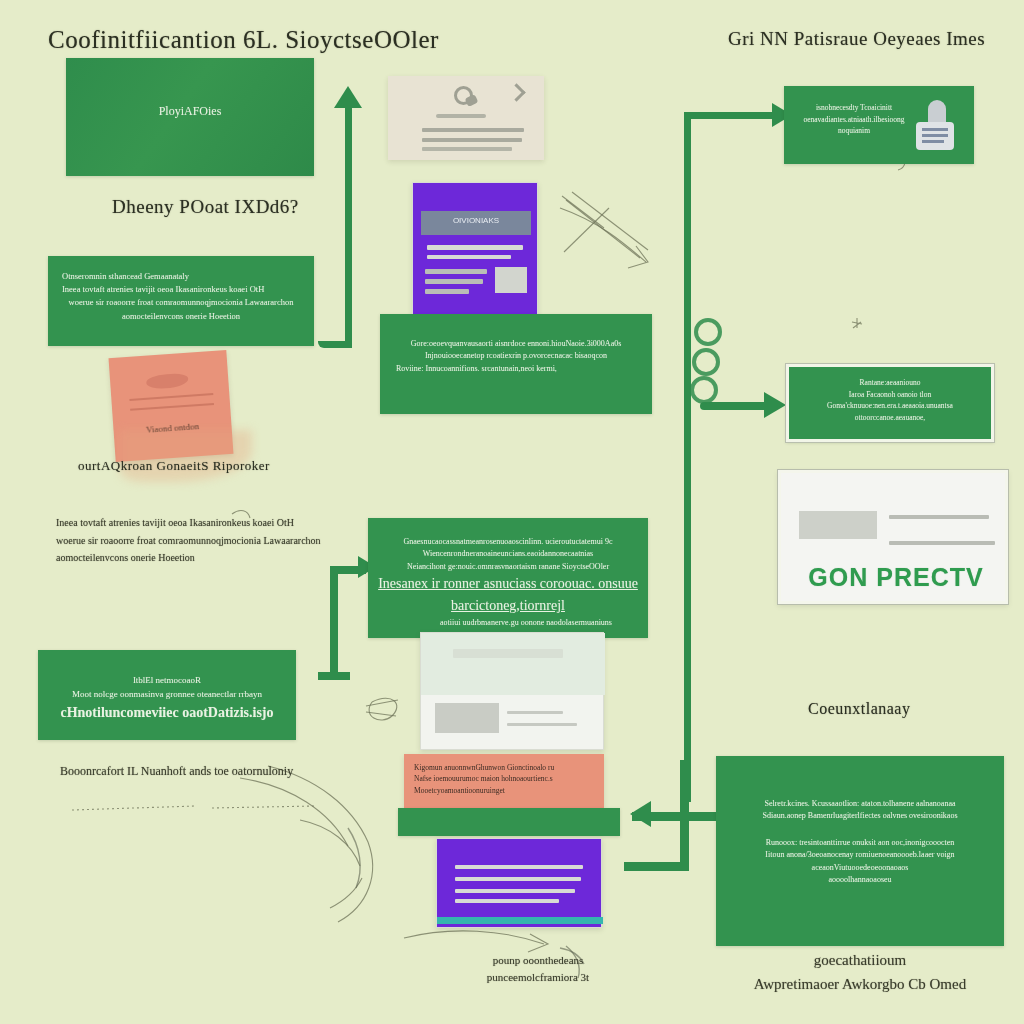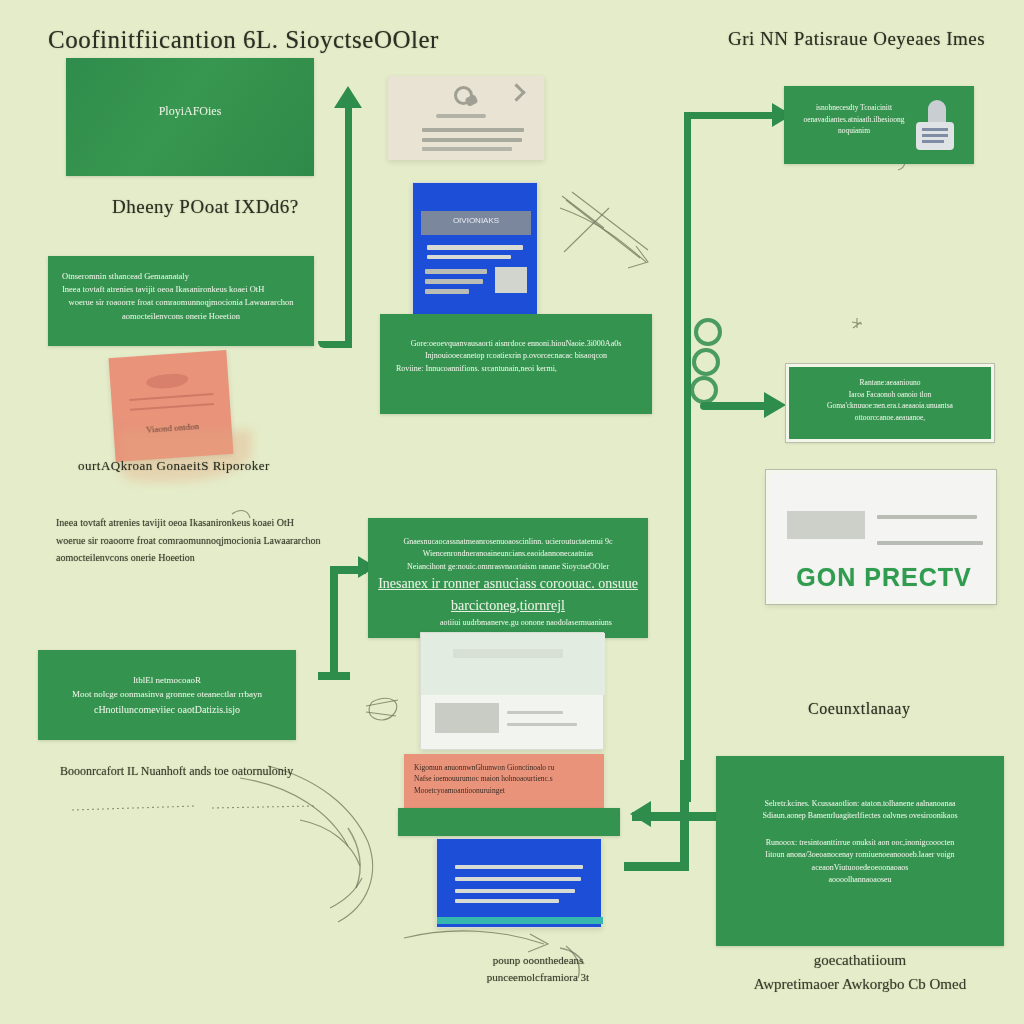--- a/index.html
+++ b/index.html
@@ -51,28 +51,29 @@
     color:#e9f2e2;
     text-align:center;
     filter:blur(.45px);
     text-shadow:0 0 1px rgba(255,255,255,.25);
     line-height:1.55;
   }
   .gtext.left{text-align:left;}
 
   
   .paper{
-    background:#1d4ed8;
+    background:#6d28d9;
     border:1px solid #d9dcd2;
     box-shadow:0 2px 5px rgba(60,70,45,.15);
     box-sizing:border-box;
   }
   .paper.framed{
     border:3px solid #f4f6ec;
     outline:1px solid #b7bdac;
+    margin-left:12px;
   }
   .bar{background:#c9ccc6;border-radius:1px;}
   .bar.dark{background:#b9bdb6;}
   .bar.light{background:#d8dbd4;}
   .blockimg{background:#c8cbc4;}
 
   
   .beige{
     background:#e8e3d3;
     box-shadow:0 2px 5px rgba(70,70,45,.14);
@@ -205,21 +206,21 @@
 
   <div class="abs caption" style="left:56px;top:514px;width:300px;font-size:10px;line-height:1.75;">
     <div>Ineea tovtaft atrenies tavijit oeoa  Ikasanironkeus koaei OtH</div>
     <div>woerue sir roaoorre froat comraomunnoqjmocionia Lawaararchon</div>
     <div>aomocteilenvcons onerie Hoeetion</div>
   </div>
 
   <div class="abs gbox" style="left:38px;top:650px;width:258px;height:90px;padding-top:24px;">
     <div class="gtext" style="font-size:9px;">ItblEl netmocoaoR</div>
     <div class="gtext" style="font-size:9px;">Moot nolcge oonmasinva gronnee oteanectlar rrbayn</div>
-    <div class="gtext" style="font-size:10px;">cHnotiluncomeviiec oaotDatizis.isjo</div>
+    <div class="gtext" style="font-size:14px;font-weight:bold;">cHnotiluncomeviiec oaotDatizis.isjo</div>
   </div>
 
   <div class="abs caption" style="left:60px;top:764px;font-size:12px;">Booonrcafort IL Nuanhoft ands toe oatornuloniy</div>
 
   <div class="abs beige" style="left:388px;top:76px;width:156px;height:84px;">
     <div class="abs" style="left:66px;top:10px;width:13px;height:13px;border-radius:50%;border:3.5px solid #9fa093;"></div>
     <div class="abs" style="left:78px;top:20px;width:11px;height:9px;background:#9fa093;border-radius:3px;transform:rotate(-25deg);"></div>
     <div class="abs" style="left:122px;top:10px;width:10px;height:10px;border-top:3px solid #9fa093;border-right:3px solid #9fa093;transform:rotate(45deg);"></div>
     <div class="abs" style="left:48px;top:38px;width:50px;height:4px;background:#b2b3a6;border-radius:3px;"></div>
     <div class="abs bar" style="left:34px;top:52px;width:102px;height:4px;background:#a9aa9e;"></div>

